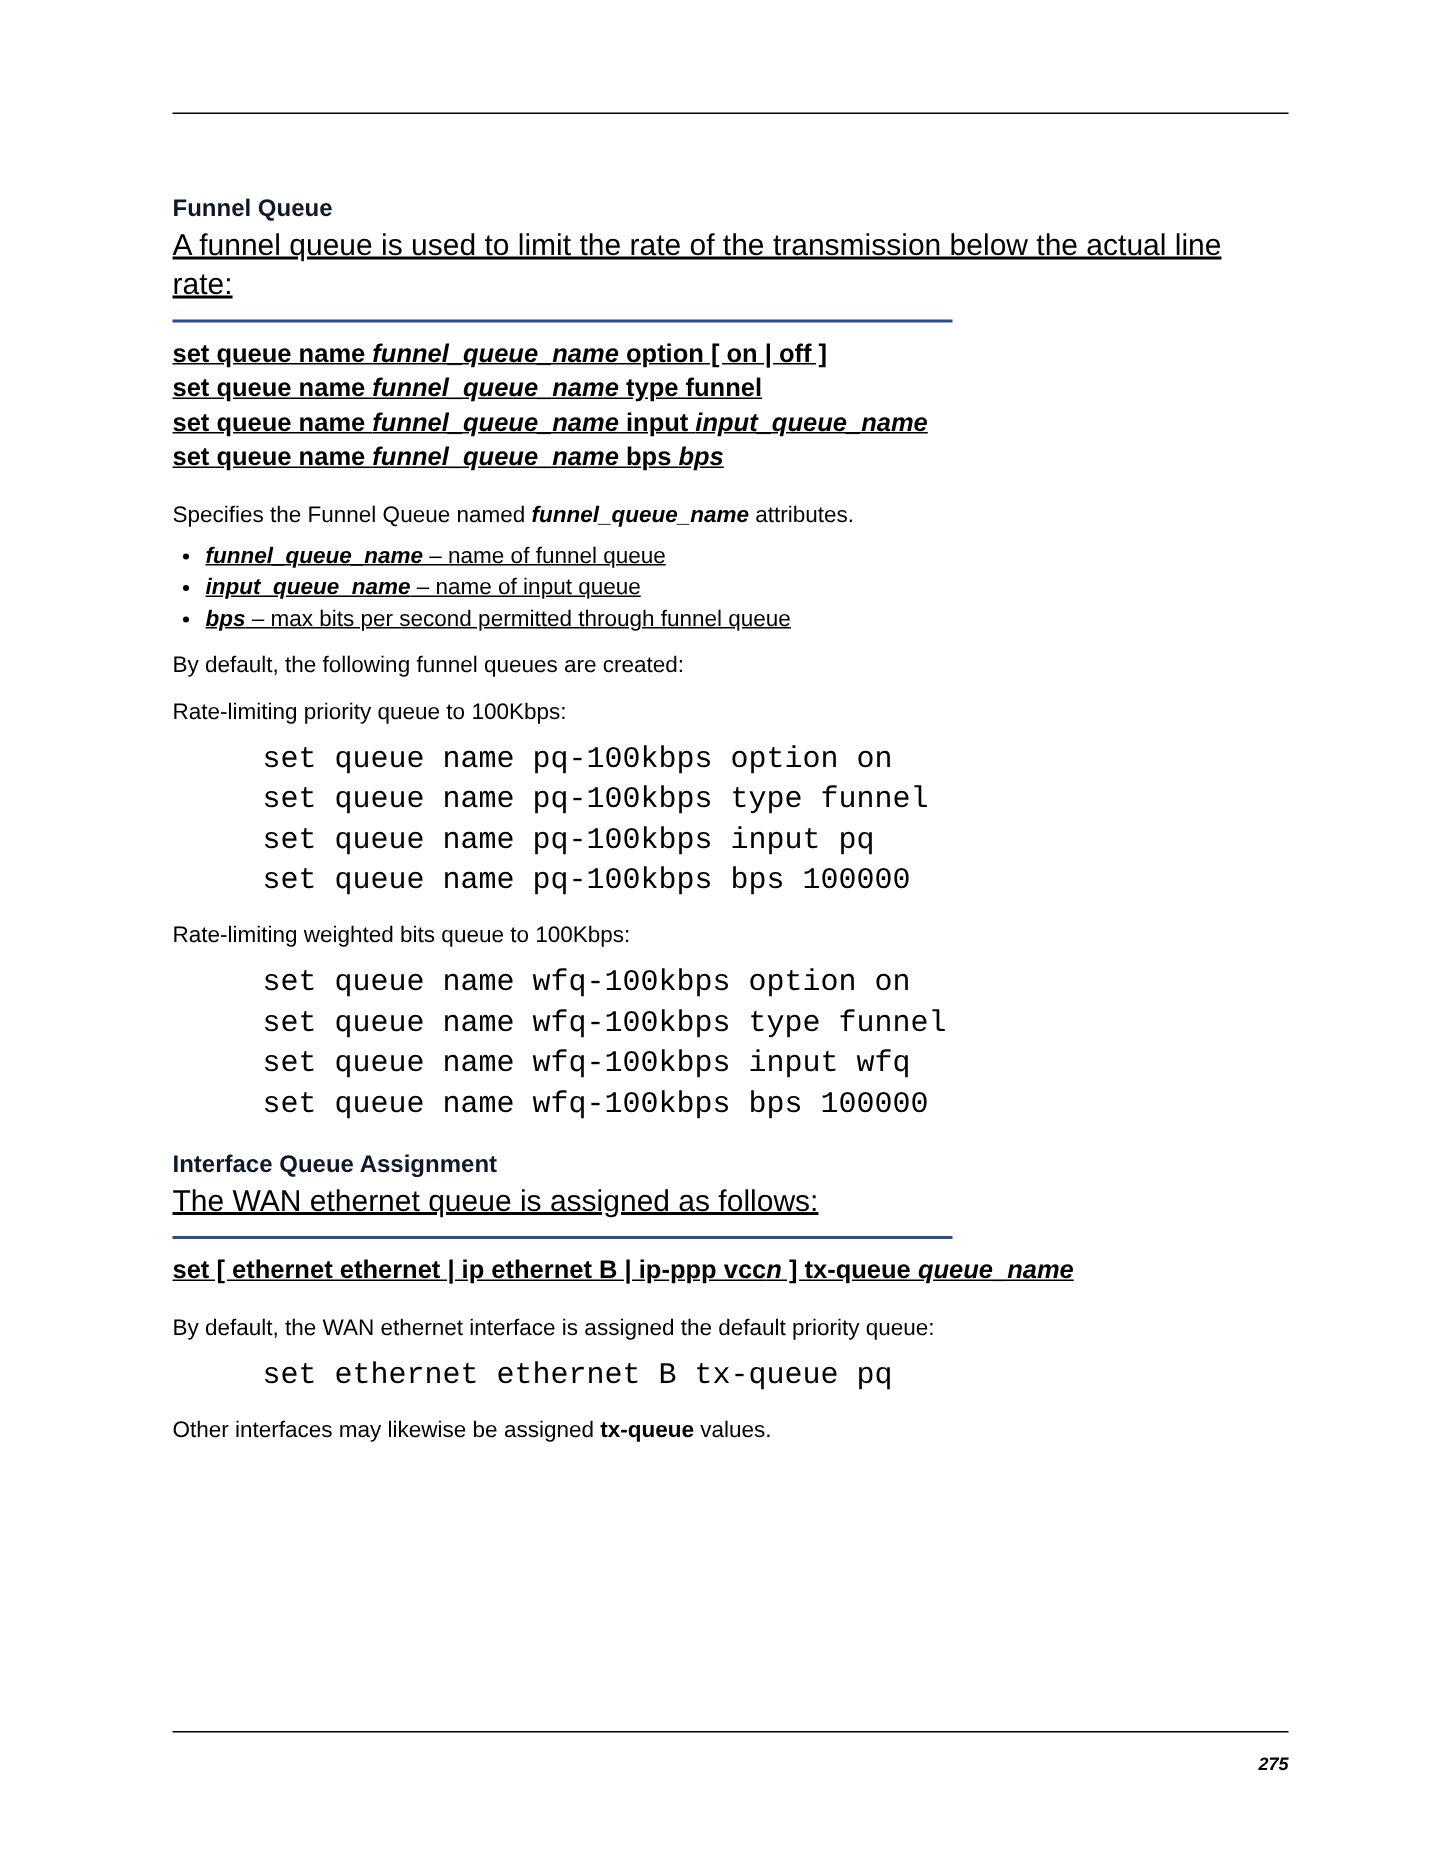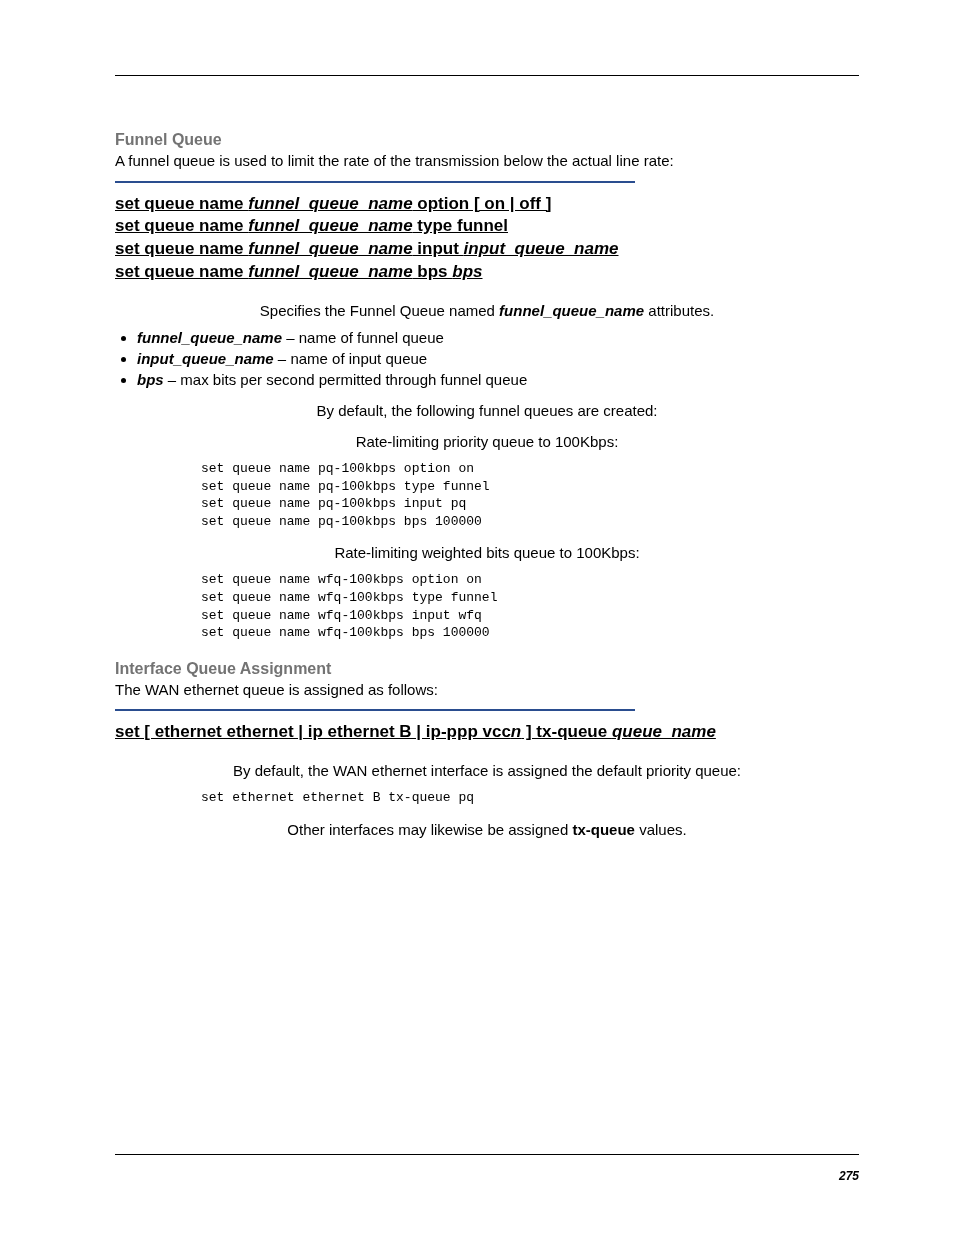--- a/index.html
+++ b/index.html
@@ -15,67 +15,68 @@
     height: 1235px;
     box-sizing: border-box;
     padding: 75px 95px 40px 115px;
     position: relative;
   }
   .top-rule {
     border-top: 1.5px solid #000;
     margin-bottom: 55px;
   }
   .sub-heading {
-    color: #737373;
+    color: #0f172a;
     font-weight: bold;
     font-size: 16px;
     margin-bottom: 2px;
   }
   .body-text {
-    font-size: 15px;
+    font-size: 20px;
     line-height: 1.3;
     margin-bottom: 10px;
+    text-decoration: underline;
   }
   .blue-rule {
     border-top: 2.5px solid #2a4d8f;
     width: 520px;
     margin: 6px 0 10px 0;
   }
   .cmd-block {
     font-family: Arial, Helvetica, sans-serif;
     font-weight: bold;
     font-size: 17px;
     line-height: 1.35;
     margin-bottom: 18px;
     text-decoration: underline;
   }
   .cmd-block .i { font-style: italic; }
   .para {
     font-size: 15px;
     margin: 14px 0 10px 0;
-    text-align: center;
   }
   .para .b { font-weight: bold; }
   .para .bi { font-weight: bold; font-style: italic; }
   ul.bullets {
     list-style: disc;
     padding-left: 22px;
     margin: 6px 0 10px 0;
+    text-decoration: underline;
   }
   ul.bullets li {
     font-size: 15px;
     margin: 4px 0;
   }
   ul.bullets li .bi { font-weight: bold; font-style: italic; }
   .mono {
     font-family: "Courier New", monospace;
-    font-size: 13px;
+    font-size: 20px;
     line-height: 1.35;
     white-space: pre;
-    margin: 6px 0 14px 86px;
+    margin: 6px 0 14px 60px;
   }
   .page-num {
     position: absolute;
     bottom: 52px;
     right: 95px;
     font-weight: bold;
     font-style: italic;
     font-size: 12px;
   }
   .bottom-rule {

